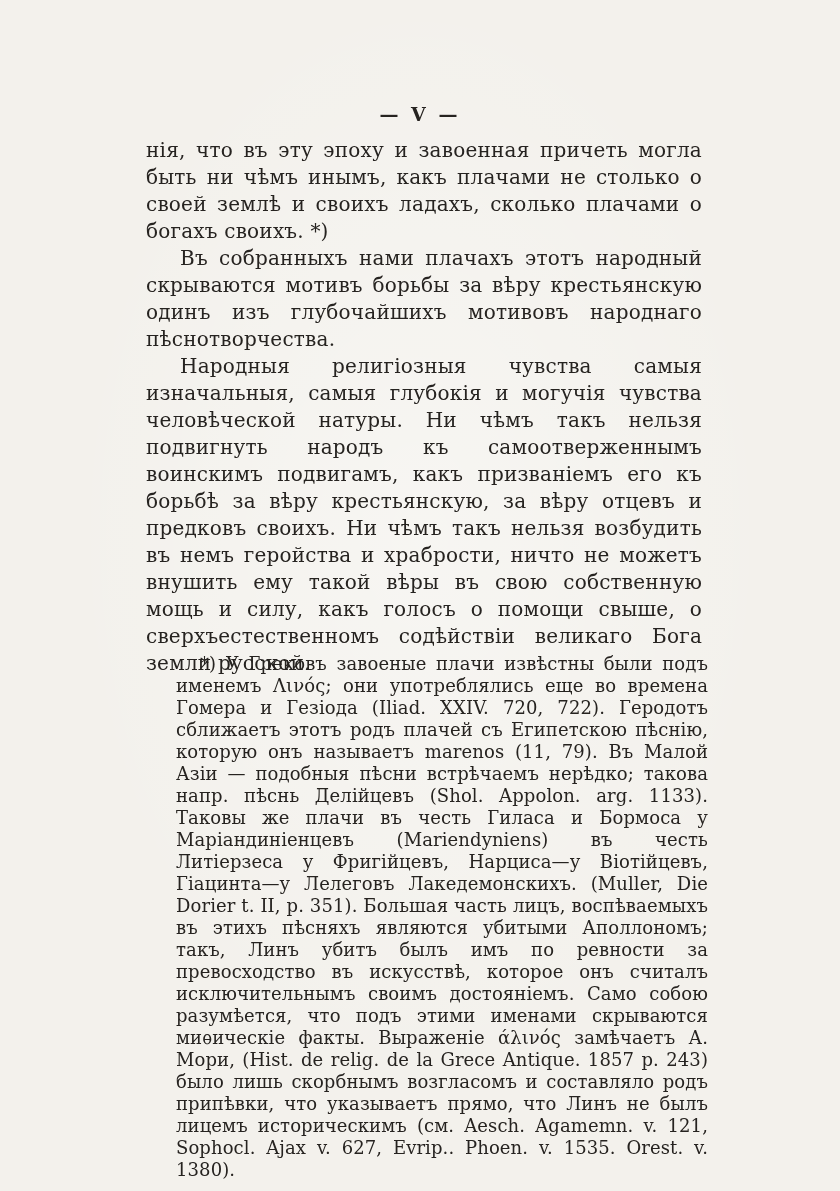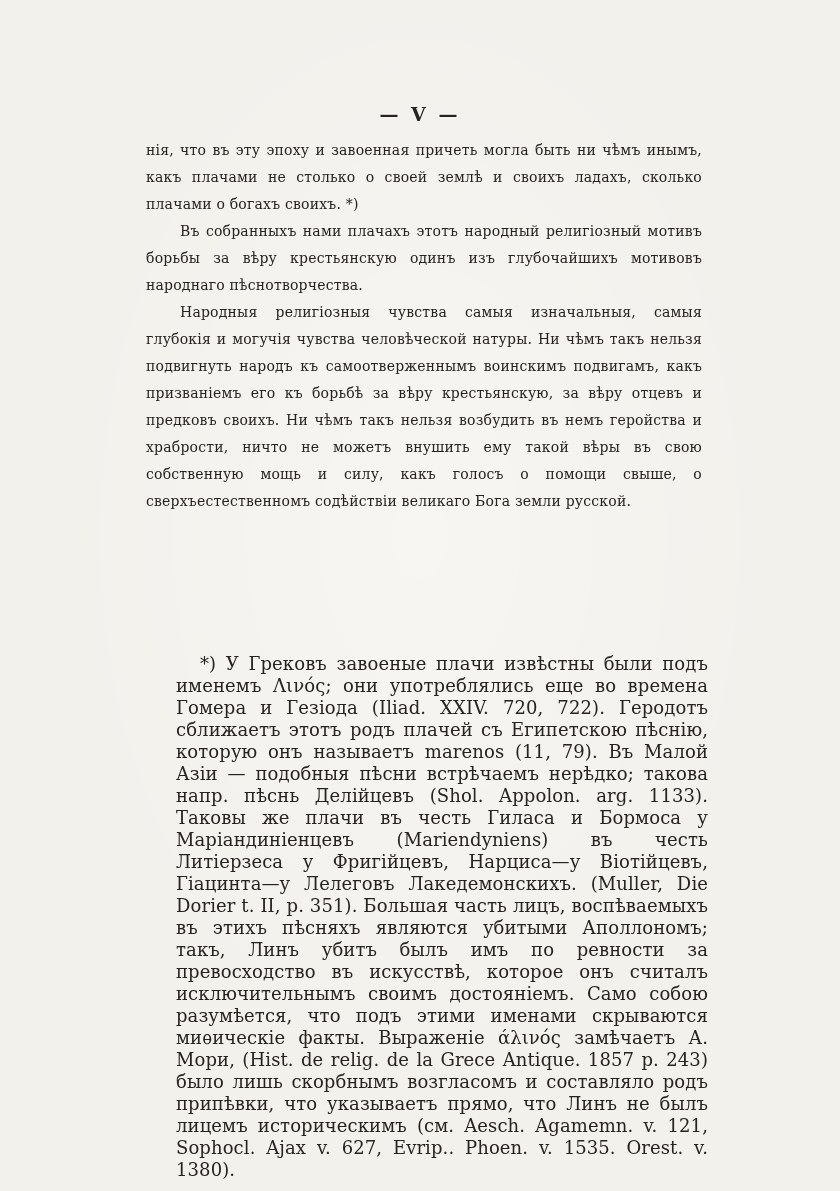--- a/index.html
+++ b/index.html
@@ -30,21 +30,21 @@
     text-align: center;
     font-size: 19px;
     letter-spacing: 3px;
     font-weight: bold;
   }
   .body-text {
     position: absolute;
     top: 137px;
     left: 146px;
     width: 556px;
-    font-size: 14px;
+    font-size: 20px;
     line-height: 27px;
     text-align: justify;
     letter-spacing: 0.2px;
   }
   .body-text p {
     margin: 0;
     text-indent: 34px;
   }
   .body-text p.continuation {
     text-indent: 0;
@@ -66,21 +66,21 @@
 </style>
 </head>
 <body>
 
 <div class="scan-page">
 
   <div class="page-number">— V —</div>
 
   <div class="body-text">
     <p class="continuation">нія, что въ эту эпоху и завоенная причеть могла быть ни чѣмъ инымъ, какъ плачами не столько о своей землѣ и своихъ ладахъ, сколько плачами о богахъ своихъ. *)</p>
-    <p>Въ собранныхъ нами плачахъ этотъ народный религіозный мотивъ борьбы за вѣру крестьянскую одинъ изъ глубочайшихъ мотивовъ народнаго пѣснотворчества.</p>
+    <p>Въ собранныхъ нами плачахъ этотъ народный скрываются мотивъ борьбы за вѣру крестьянскую одинъ изъ глубочайшихъ мотивовъ народнаго пѣснотворчества.</p>
     <p>Народныя религіозныя чувства самыя изначальныя, самыя глубокія и могучія чувства человѣческой натуры. Ни чѣмъ такъ нельзя подвигнуть народъ къ самоотверженнымъ воинскимъ подвигамъ, какъ призваніемъ его къ борьбѣ за вѣру крестьянскую, за вѣру отцевъ и предковъ своихъ. Ни чѣмъ такъ нельзя возбудить въ немъ геройства и храбрости, ничто не можетъ внушить ему такой вѣры въ свою собственную мощь и силу, какъ голосъ о помощи свыше, о сверхъестественномъ содѣйствіи великаго Бога земли русской.</p>
   </div>
 
   <div class="footnote">
     <p>*) У Грековъ завоеные плачи извѣстны были подъ именемъ Λινός; они употреблялись еще во времена Гомера и Гезіода (Iliad. XXIV. 720, 722). Геродотъ сближаетъ этотъ родъ плачей съ Египетскою пѣснію, которую онъ называетъ marenos (11, 79). Въ Малой Азіи — подобныя пѣсни встрѣчаемъ нерѣдко; такова напр. пѣснь Делійцевъ (Shol. Appolon. arg. 1133). Таковы же плачи въ честь Гиласа и Бормоса у Маріандиніенцевъ (Mariendyniens) въ честь Литіерзеса у Фригійцевъ, Нарциса—у Віотійцевъ, Гіацинта—у Лелеговъ Лакедемонскихъ. (Muller, Die Dorier t. II, p. 351). Большая часть лицъ, воспѣваемыхъ въ этихъ пѣсняхъ являются убитыми Аполлономъ; такъ, Линъ убитъ былъ имъ по ревности за превосходство въ искусствѣ, которое онъ считалъ исключительнымъ своимъ достояніемъ. Само собою разумѣется, что подъ этими именами скрываются миѳическіе факты. Выраженіе άλινός замѣчаетъ А. Мори, (Hist. de relig. de la Grece Antique. 1857 p. 243) было лишь скорбнымъ возгласомъ и составляло родъ припѣвки, что указываетъ прямо, что Линъ не былъ лицемъ историческимъ (см. Aesch. Agamemn. v. 121, Sophocl. Ajax v. 627, Evrip.. Phoen. v. 1535. Orest. v. 1380).</p>
   </div>
 
 </div>
 
 </body></html>

